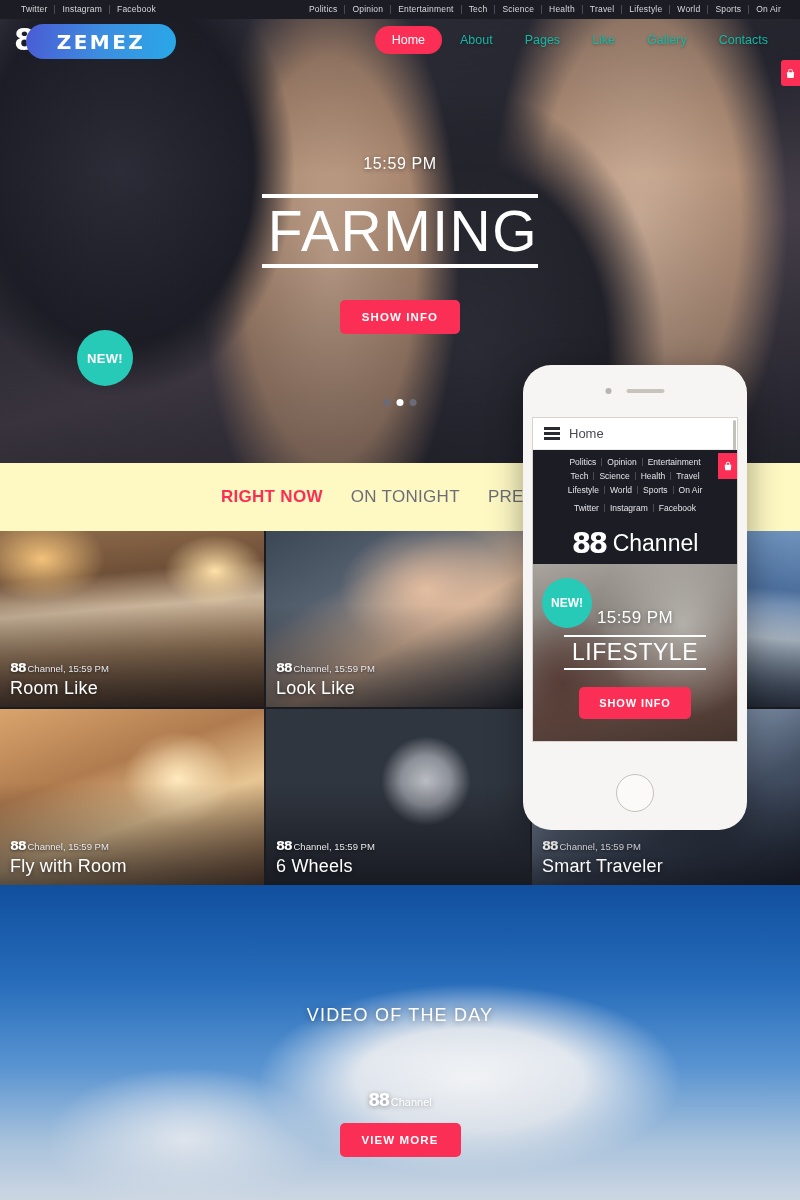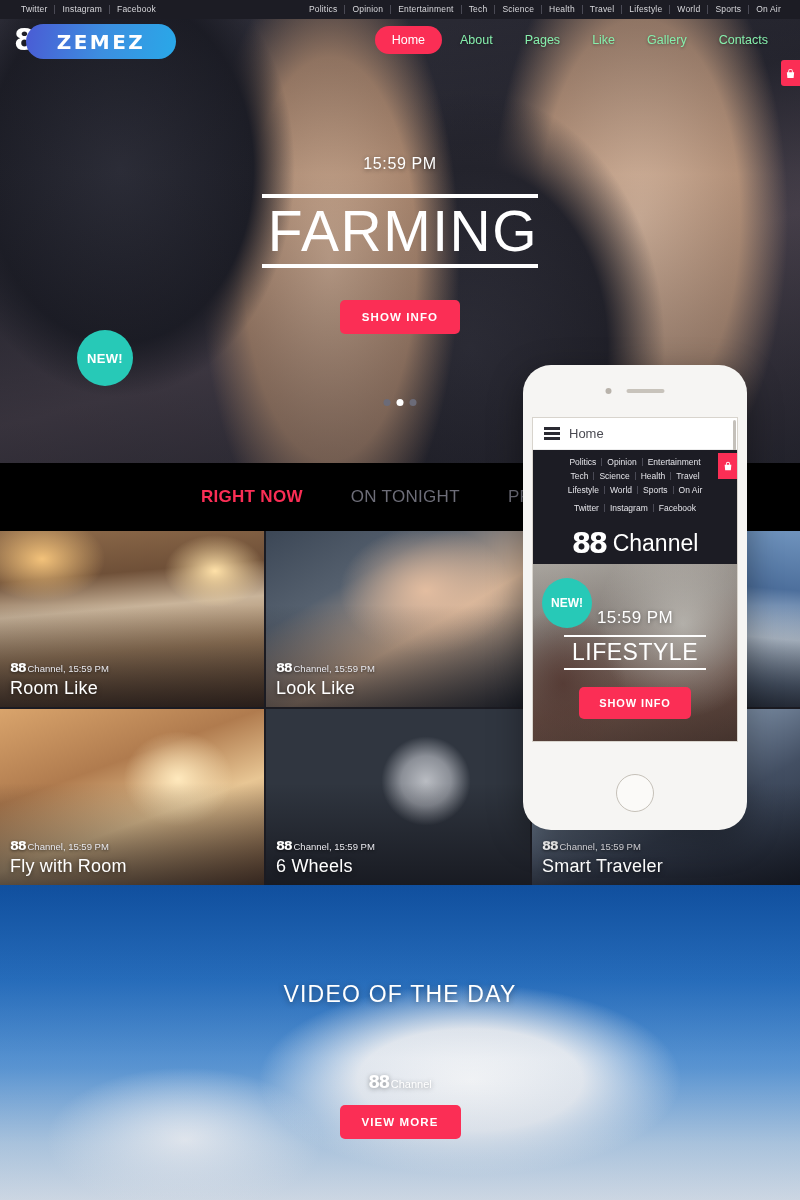--- a/index.html
+++ b/index.html
@@ -91,38 +91,38 @@
     background:linear-gradient(100deg,#4a5bd4 0%,#3c8fe0 52%,#29a8e8 100%);
     border-radius:18px; display:flex; align-items:center; justify-content:center;
     z-index:34;
   }
   .zemez span {
     color:#fff; font-size:20px; font-weight:800; letter-spacing:2.5px;
     font-family:"DejaVu Sans", sans-serif;
   }
   .mainnav { margin-left:auto; margin-right:18px; display:flex; align-items:center; gap:4px; }
   .navlink {
-    color:#86efac; font-size:12.5px; padding:7px 14px; cursor:pointer;
+    color:#14b8a6; font-size:12.5px; padding:7px 14px; cursor:pointer;
     text-shadow:0 1px 3px rgba(0,0,0,.4); border-radius:14px; white-space:nowrap;
   }
   .navlink.active { background:#fb2e55; color:#fff; text-shadow:none; padding:7px 17px; }
 
   
   .cart-tab {
     position:absolute; right:0; top:60px; width:19px; height:26px;
     background:#fb2e55; border-radius:3px 0 0 3px; z-index:36;
     display:flex; align-items:center; justify-content:center; cursor:pointer;
   }
   .cart-tab svg { width:11px; height:11px; fill:#fff; }
 
   
   .tabs-strip {
     position:absolute; top:463px; left:0; width:800px; height:68px;
-    background:#000000; z-index:12; display:flex; align-items:center;
-    justify-content:center; gap:48px;
+    background:#fef9c3; z-index:12; display:flex; align-items:center;
+    justify-content:center; gap:28px;
   }
   .tab-item {
     font-size:17px; letter-spacing:.3px; color:#6d6d78; cursor:pointer; white-space:nowrap;
   }
   .tab-item.active { color:#fb2e55; font-weight:600; }
 
   
   .grid { position:absolute; top:531px; left:0; width:800px; height:354px; z-index:11; }
   .card { position:absolute; overflow:hidden; cursor:pointer; }
   .card .bg { position:absolute; inset:0; }
@@ -194,21 +194,21 @@
       linear-gradient(180deg,#1258ae 0%,#2a74c6 30%,#5e9ad8 58%,#b9d2ea 82%,#e7eef6 100%);
   }
   .video-bg:after {
     content:""; position:absolute; inset:0;
     background:linear-gradient(180deg, rgba(8,40,86,.18) 0%, rgba(8,40,86,.05) 55%, rgba(8,40,86,.12) 100%);
   }
   .video-inner {
     position:absolute; inset:0; display:flex; flex-direction:column; align-items:center;
   }
   .video-title {
-    margin-top:96px; color:#fff; font-size:23px; letter-spacing:1.2px;
+    margin-top:120px; color:#fff; font-size:18px; letter-spacing:1.2px;
     text-shadow:0 1px 6px rgba(0,0,0,.4);
   }
   .video-logo {
     margin-top:64px; display:flex; align-items:baseline; color:#fff;
     text-shadow:0 1px 5px rgba(0,0,0,.35);
   }
   .video-logo b {
     font-size:17px; font-weight:800; letter-spacing:-1.6px;
     font-family:"DejaVu Sans", sans-serif; margin-right:2px;
   }

